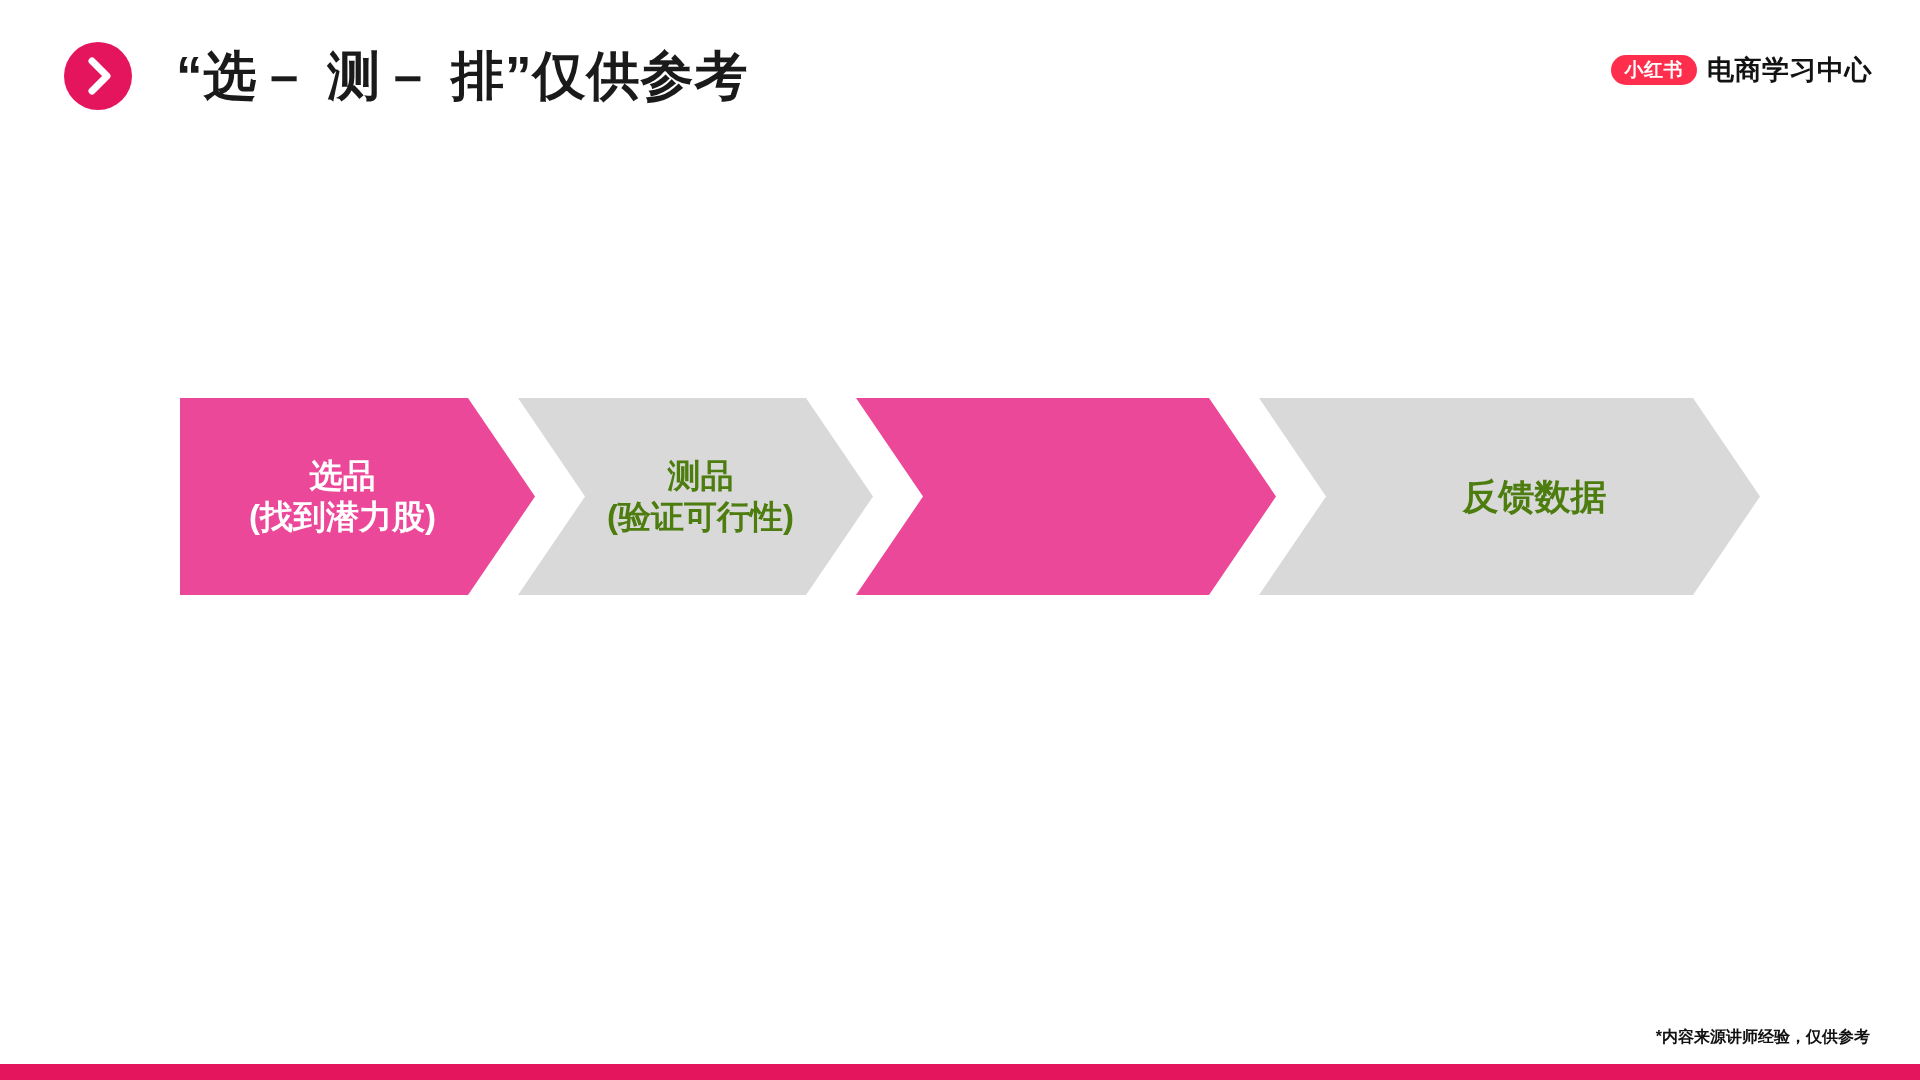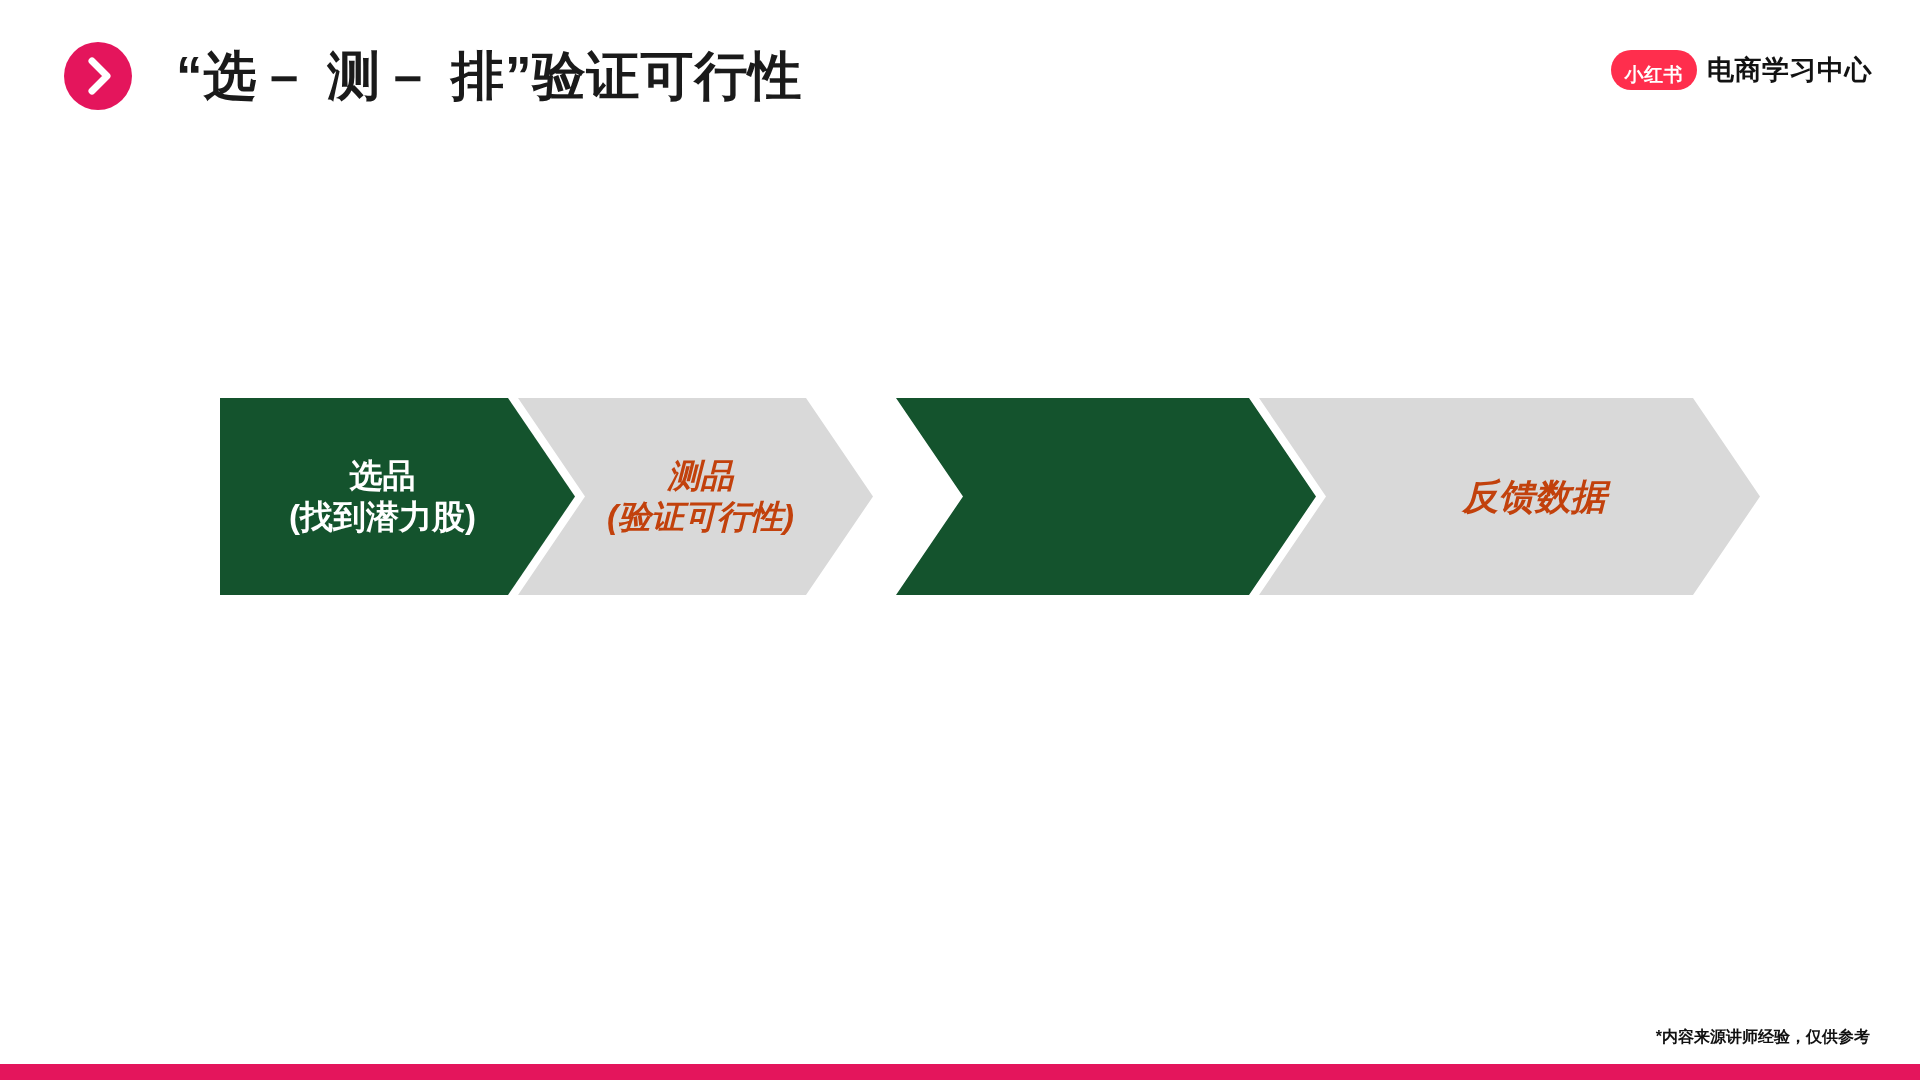--- a/index.html
+++ b/index.html
@@ -60,21 +60,21 @@
     align-items: center;
     gap: 10px;
     height: 44px;
   }
   #brand-pill {
     background: #FF2E4D;
     color: #ffffff;
     font-size: 19px;
     font-weight: bold;
     border-radius: 22px;
-    padding: 15px 14px 6px 14px;
+    padding: 5px 14px 6px 14px;
     line-height: 1;
     letter-spacing: 0.5px;
     white-space: nowrap;
   }
   #brand-name {
     font-size: 27px;
     font-weight: bold;
     color: #121212;
     white-space: nowrap;
     letter-spacing: 0.5px;
@@ -96,33 +96,33 @@
     align-items: center;
     justify-content: center;
     box-sizing: border-box;
   }
   .chevron-first {
     clip-path: polygon(0 0, calc(100% - 67px) 0, 100% 50%, calc(100% - 67px) 100%, 0 100%);
   }
   .chevron-notched {
     clip-path: polygon(0 0, calc(100% - 67px) 0, 100% 50%, calc(100% - 67px) 100%, 0 100%, 67px 50%);
   }
-  .chev-pink  { background: #14532d; margin-left: 40px; }
+  .chev-pink  { background: #ec4899; }
   .chev-gray  { background: #D9D9D9; }
 
   .chev-label {
     text-align: center;
     font-weight: bold;
     line-height: 1.22;
     white-space: nowrap;
   }
   .chev-label .l1 { display: block; }
   .chev-label .l2 { display: block; }
   .label-white { color: #ffffff; }
-  .label-dark  { color: #c2410c; font-style: italic; }
+  .label-dark  { color: #4d7c0f; }
 
   
   #chevron-1 { left: 0px;    width: 355px; }
   #chevron-2 { left: 338px;  width: 355px; }
   #chevron-3 { left: 676px;  width: 420px; }
   #chevron-4 { left: 1079px; width: 501px; }
 
   #chevron-1 .chev-label { font-size: 33px; padding-right: 30px; }
   #chevron-2 .chev-label { font-size: 33px; padding-left: 22px;  padding-right: 12px; }
   #chevron-3 .chev-label { font-size: 30px; padding-left: 40px;  padding-right: 14px; }
@@ -151,21 +151,21 @@
 <body>
 
 <div id="slide-header">
 
   <div id="bullet-icon">
     <svg width="68" height="68" viewBox="0 0 68 68" aria-hidden="true">
       <path d="M28 19 L43 34 L28 49" fill="none" stroke="#ffffff" stroke-width="7" stroke-linecap="round" stroke-linejoin="round"></path>
     </svg>
   </div>
 
-  <div id="page-title">“选－ 测－ 排”验证可行性</div>
+  <div id="page-title">“选－ 测－ 排”仅供参考</div>
 
   <div id="brand-lockup">
     <span id="brand-pill">小红书</span>
     <span id="brand-name">电商学习中心</span>
   </div>
 
 </div>
 
 <div id="chevron-flow">
 

